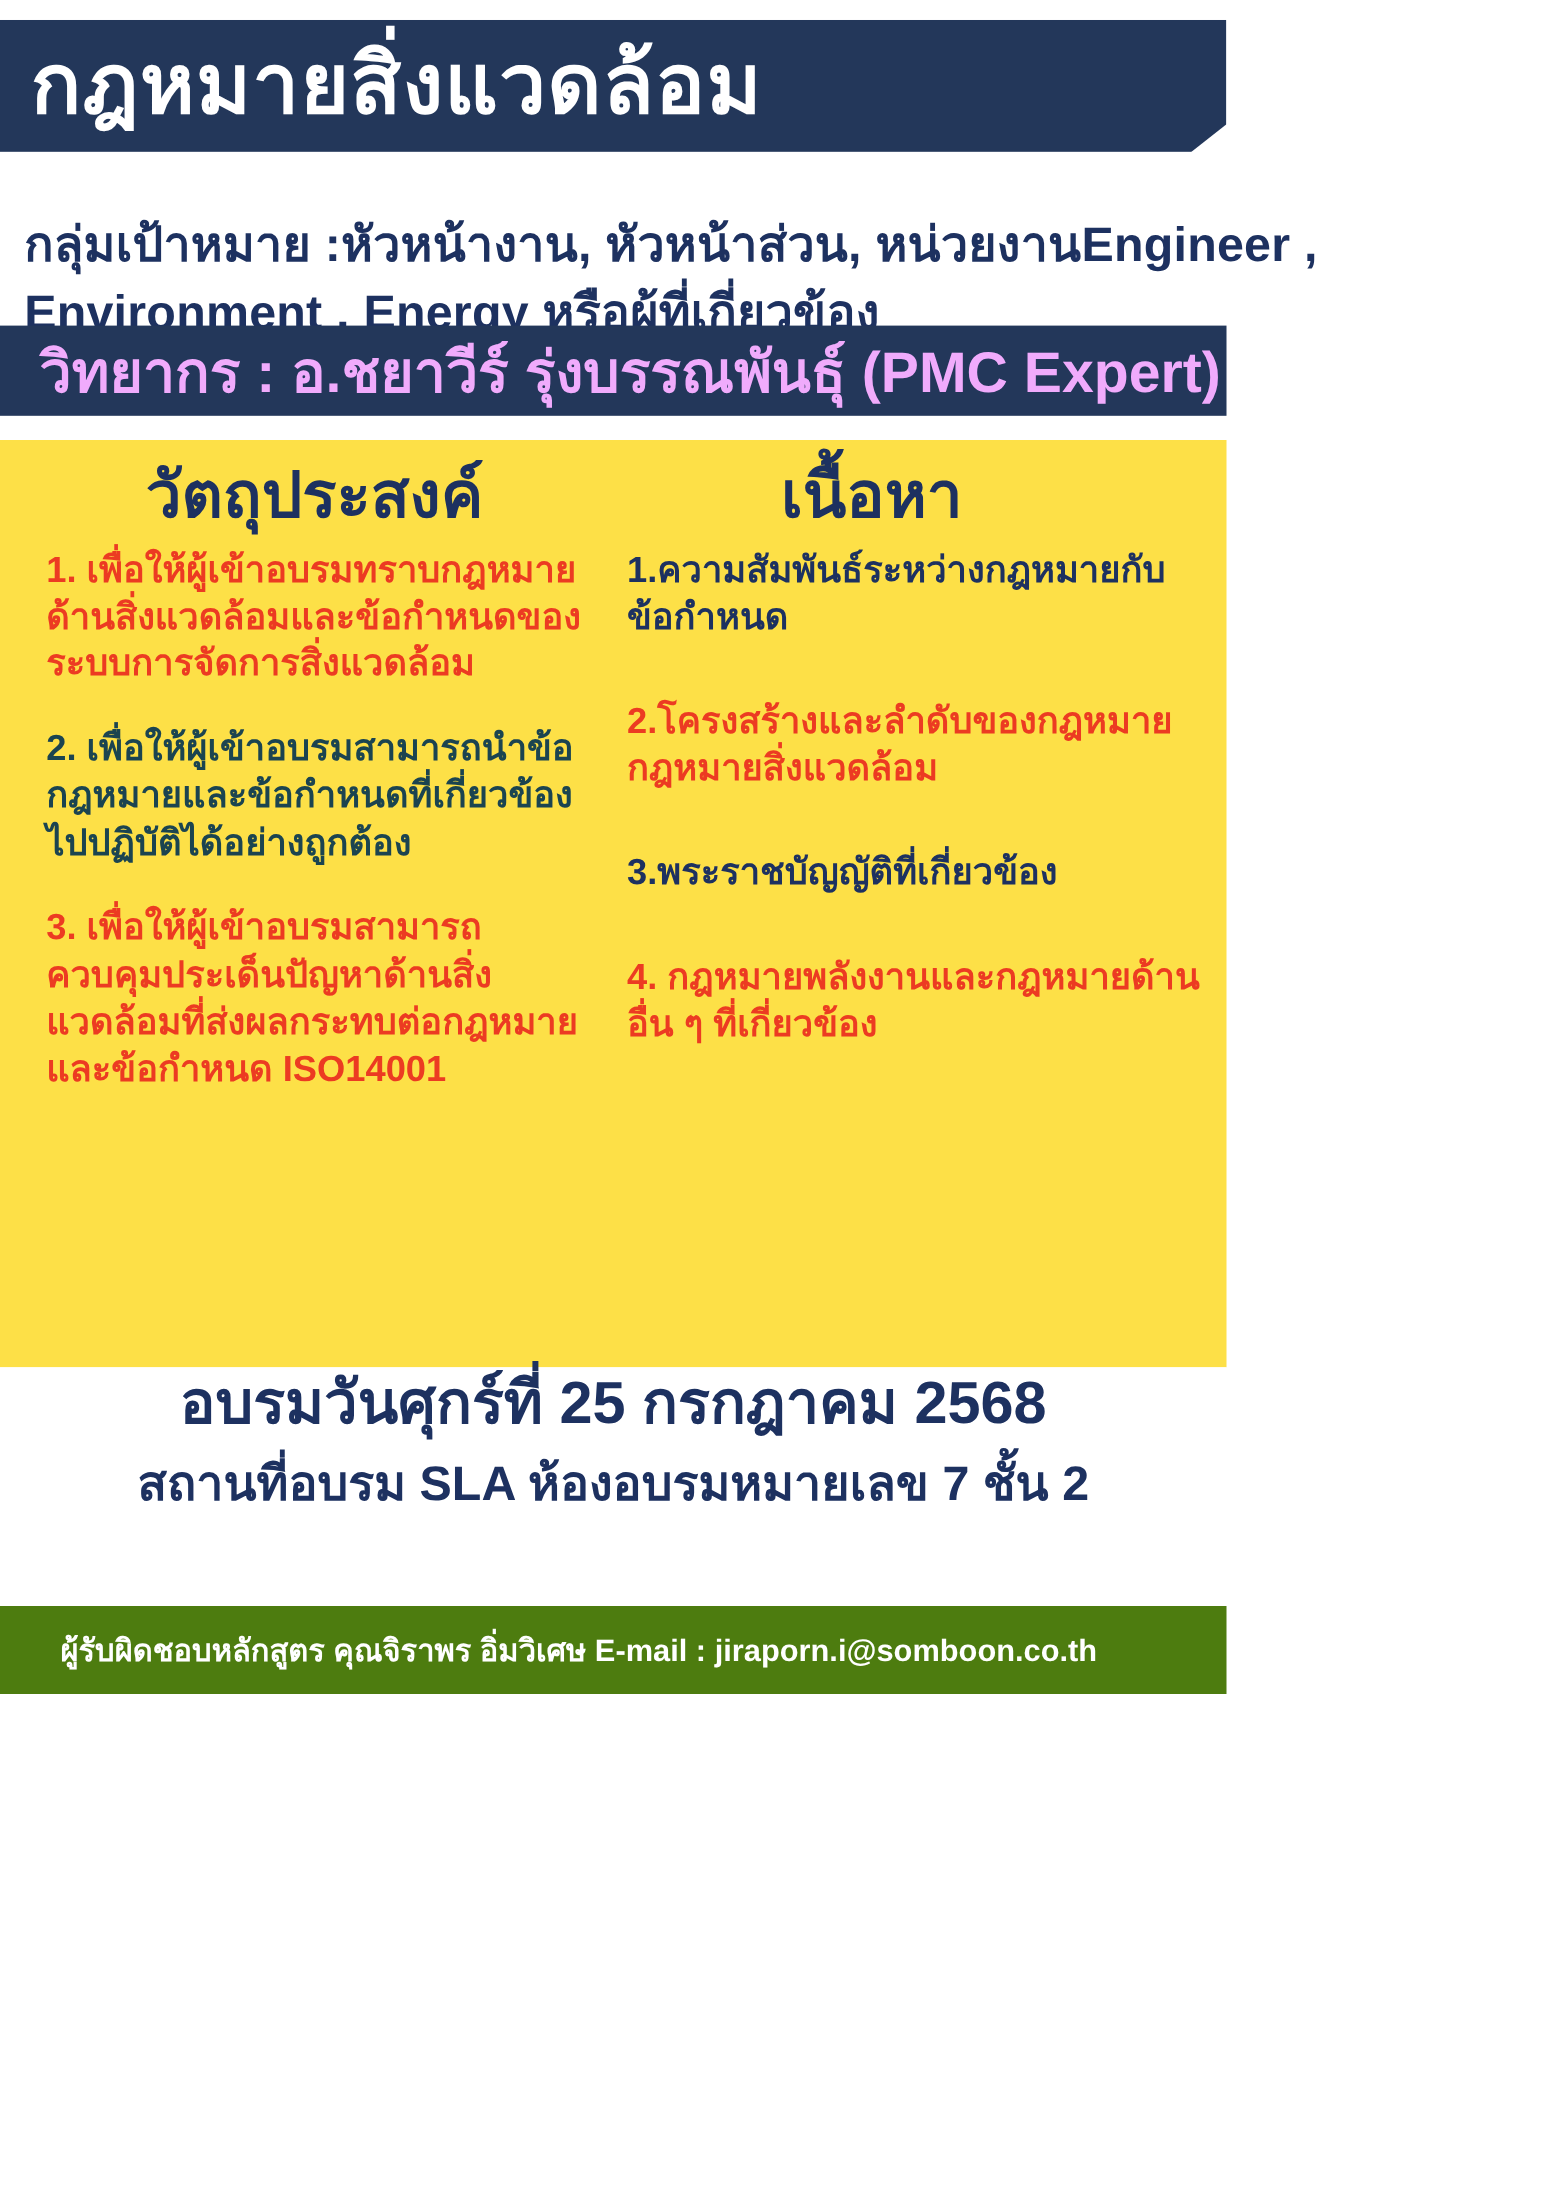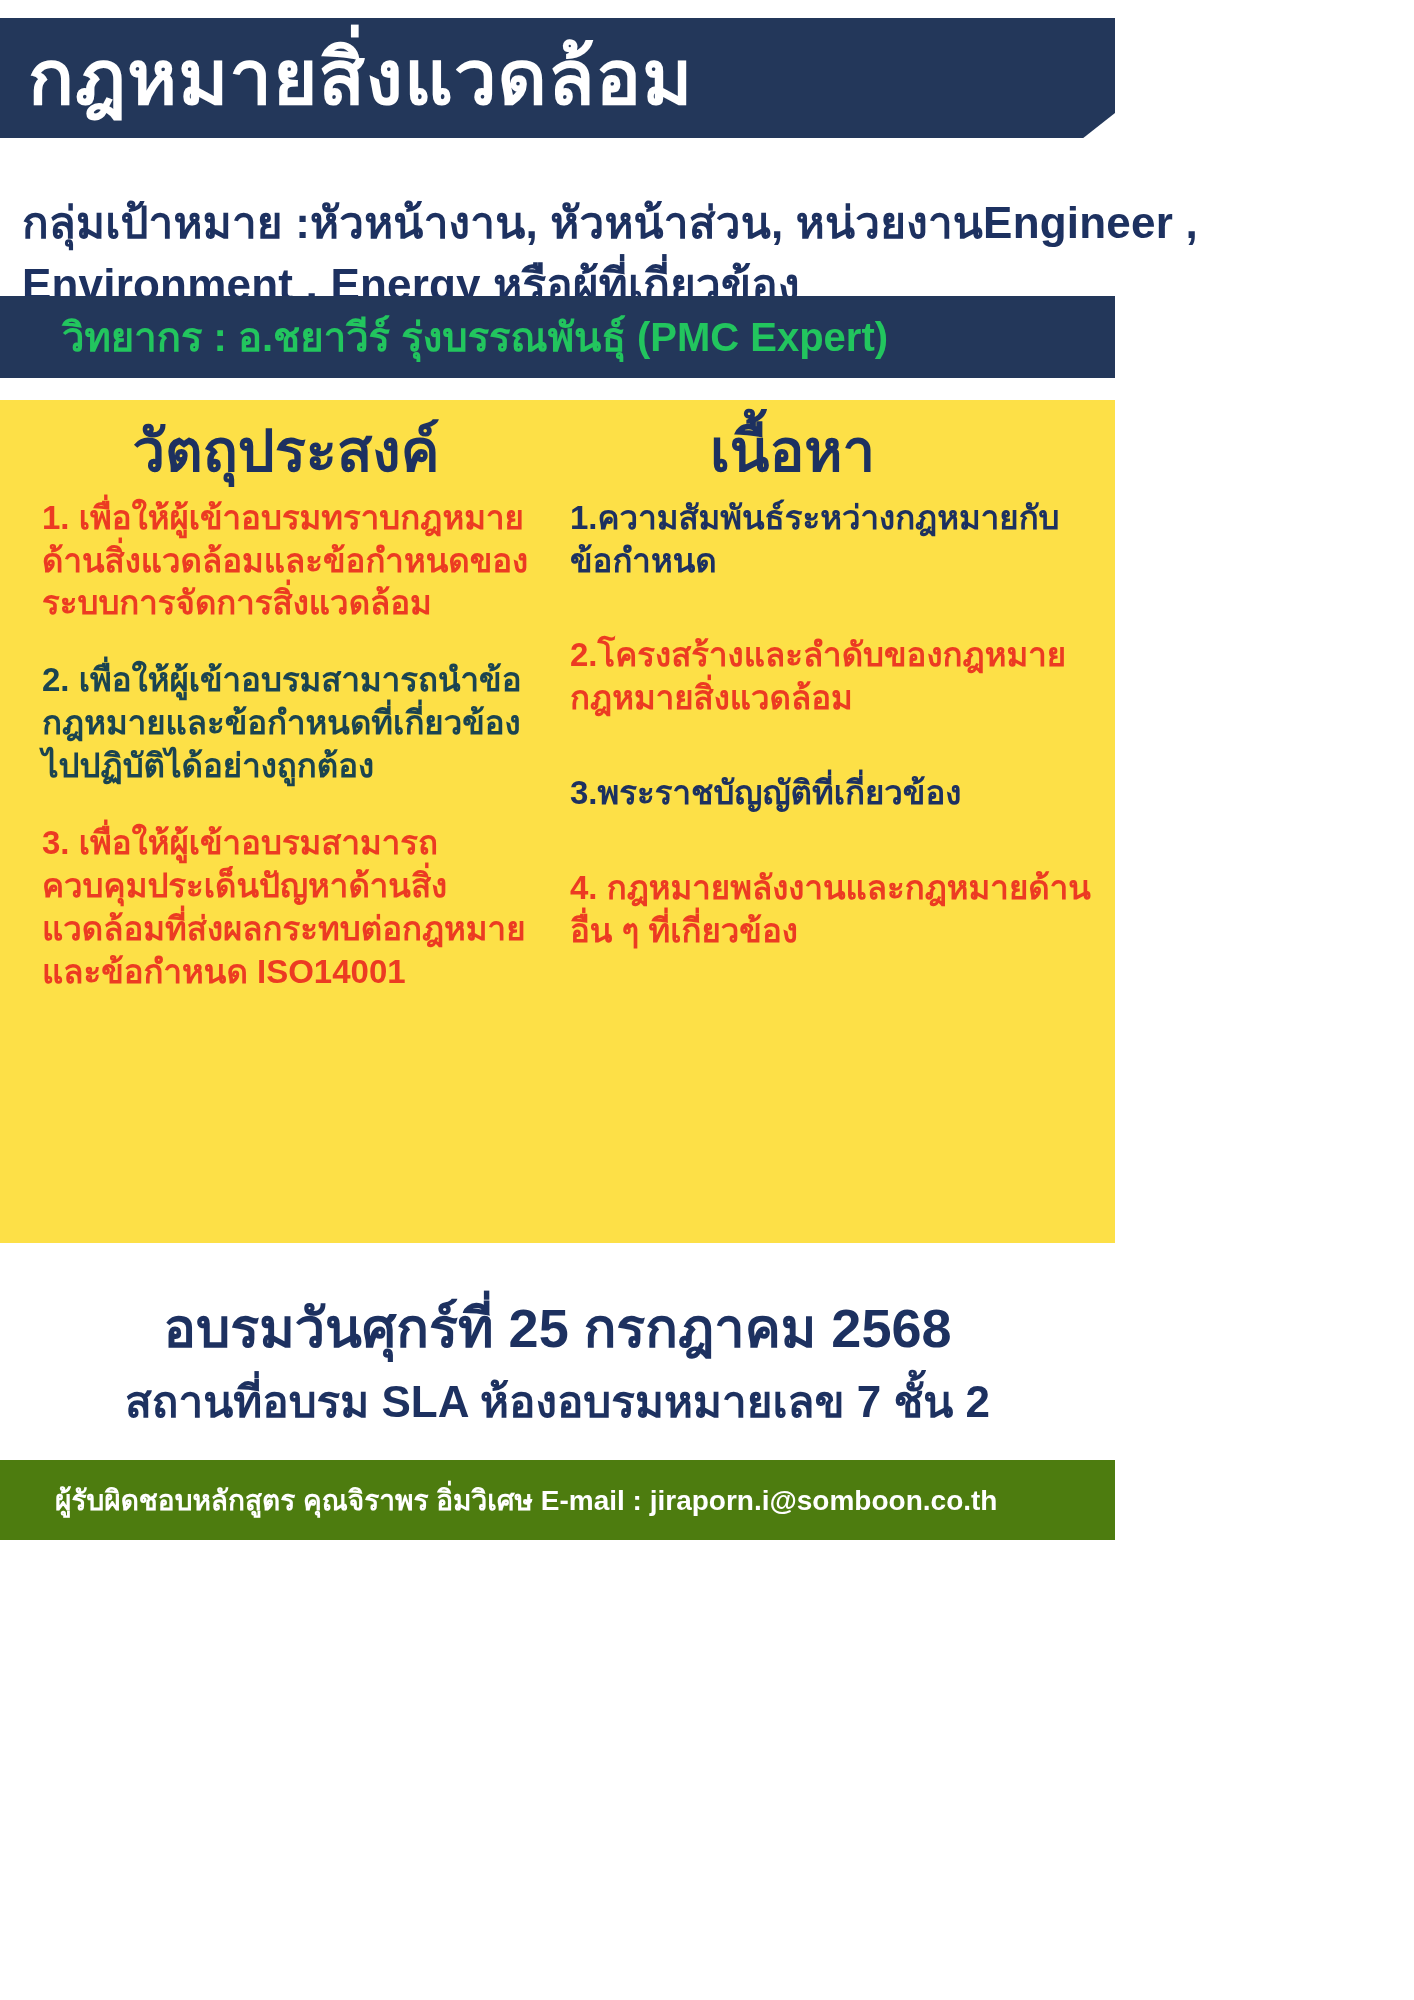--- a/index.html
+++ b/index.html
@@ -46,24 +46,24 @@
   }
 
   
   .speaker-bar{
     position:absolute; left:0; top:296px;
     width:1115px; height:82px;
     background:#23375a;
     display:flex; align-items:center;
   }
   .speaker-text{
-    color:#22c55e;
-    font-size:40px;
+    color:#f0abfc;
+    font-size:52px;
     font-weight:700;
-    padding-left:62px;
+    padding-left:36px;
     white-space:nowrap;
   }
 
   
   .panel{
     position:absolute; left:0; top:400px;
     width:1115px; height:843px;
     background:#fde047;
     display:flex;
   }
@@ -94,21 +94,20 @@
 
   .col-right .item{ margin-bottom:52px; }
   .col-right .item:first-of-type{ margin-bottom:56px; }
 
   
   .schedule{
     position:absolute; left:0; top:1243px;
     width:1115px; height:217px;
     background:#ffffff;
     text-align:center;
-    padding-top:52px;
   }
   .date-line{
     color:#1d3160;
     font-size:54px;
     font-weight:700;
     line-height:1.25;
     white-space:nowrap;
   }
   .venue-line{
     color:#1d3160;

